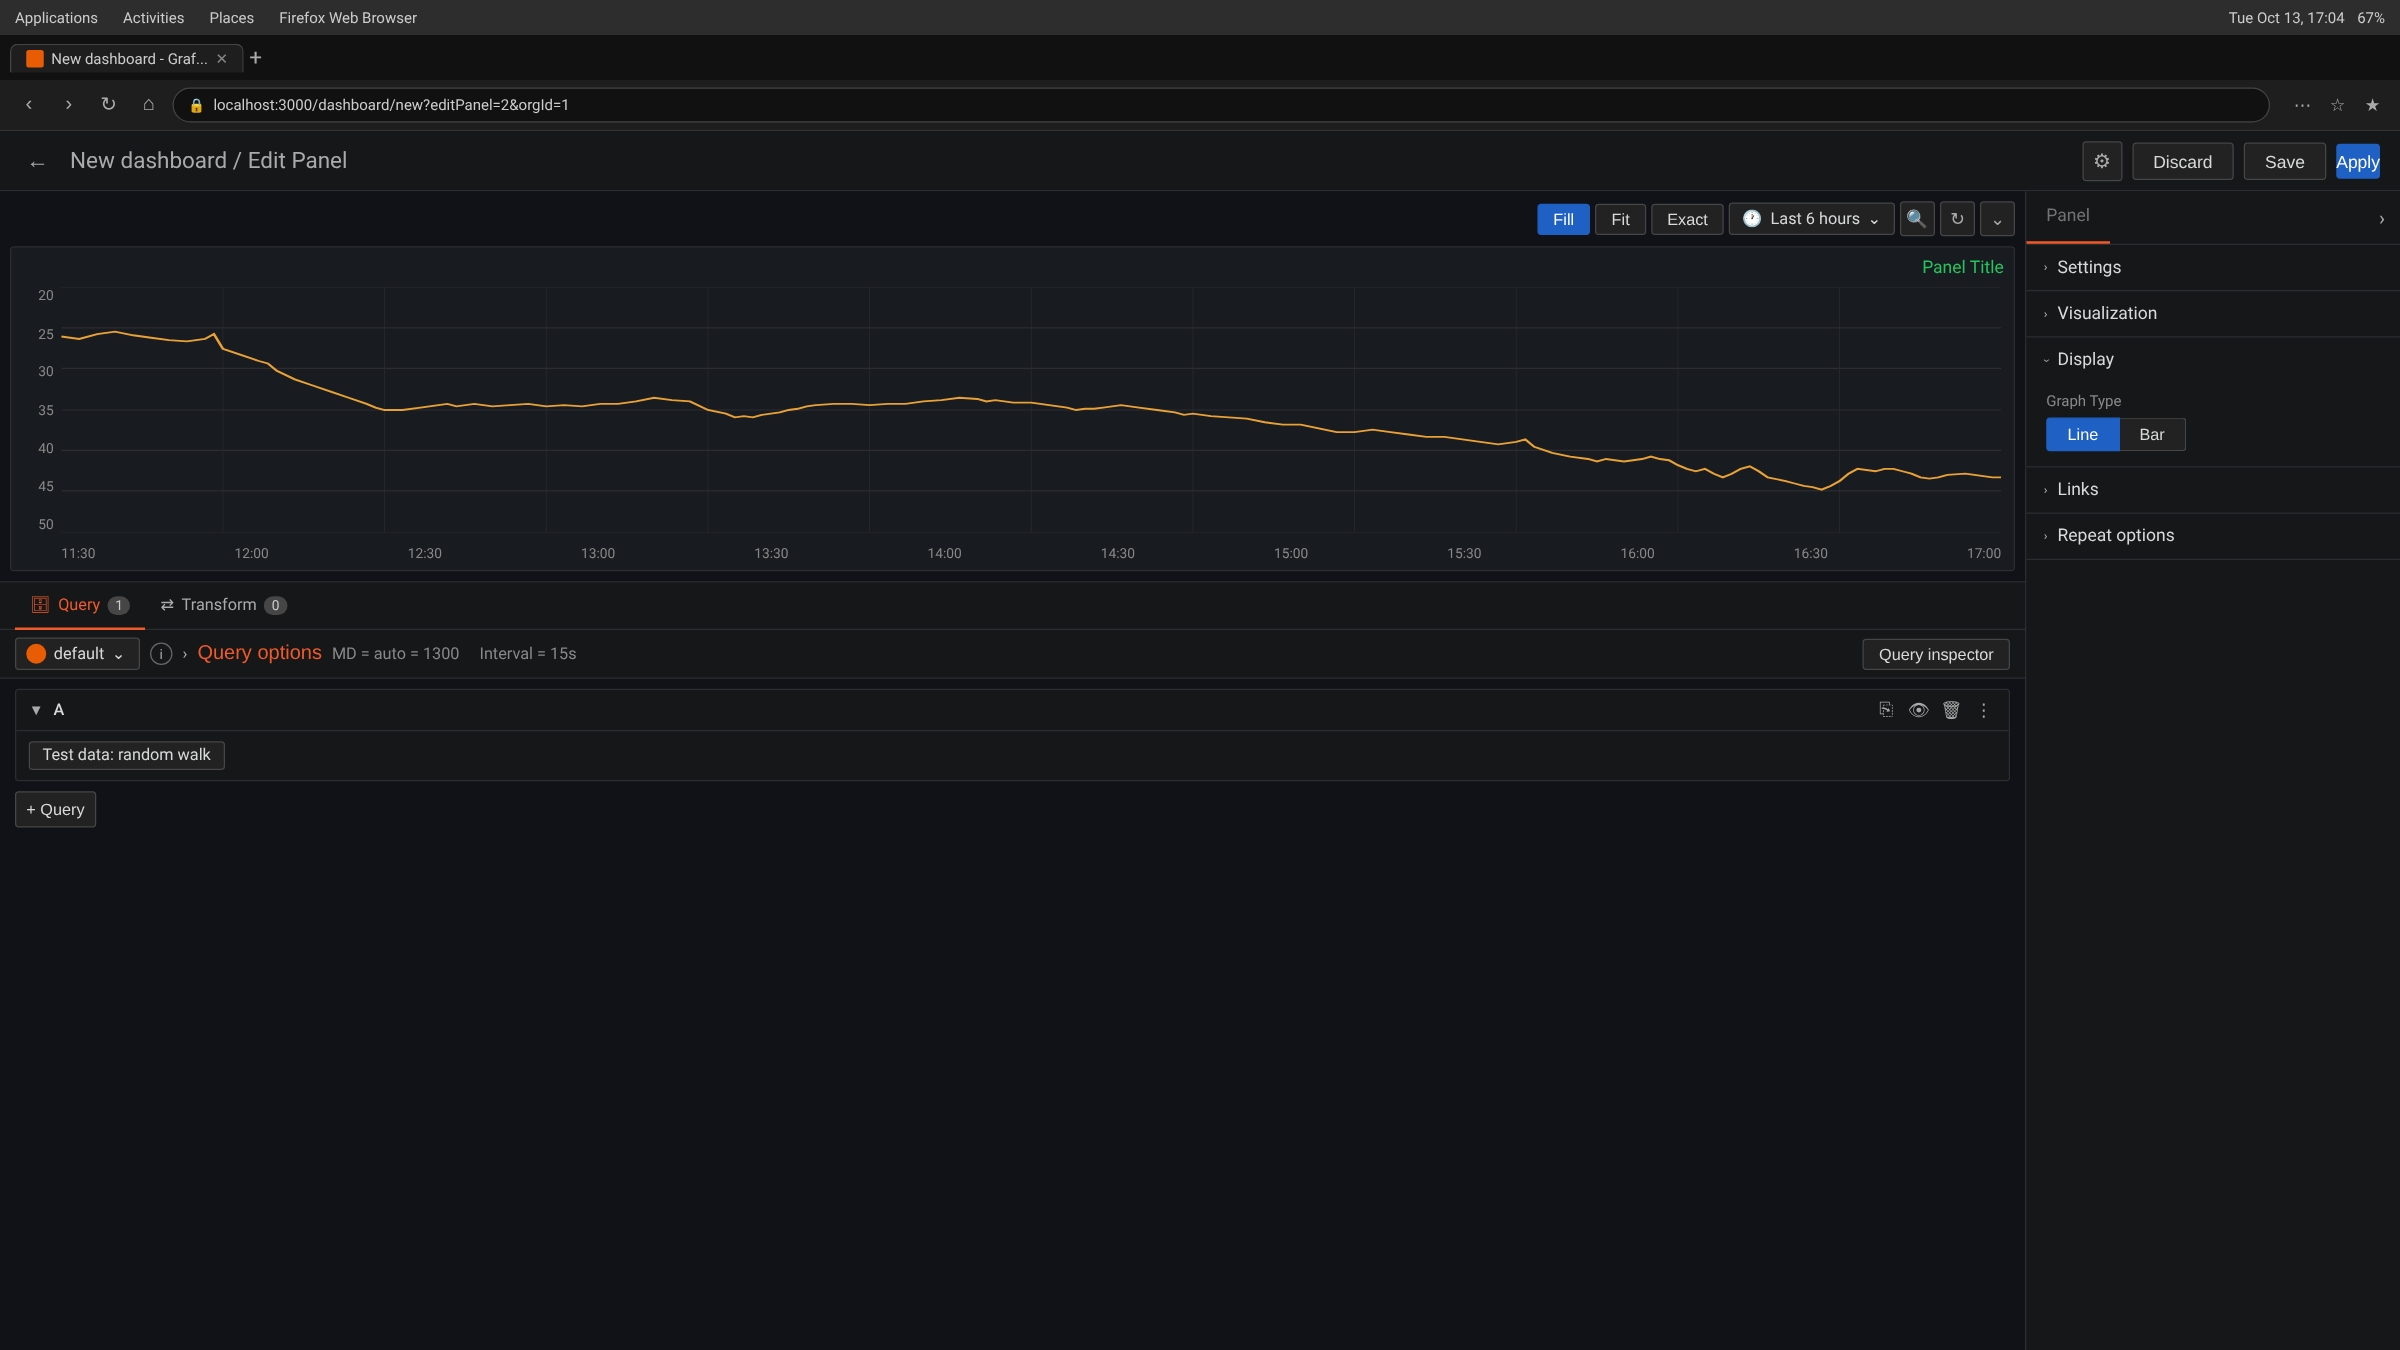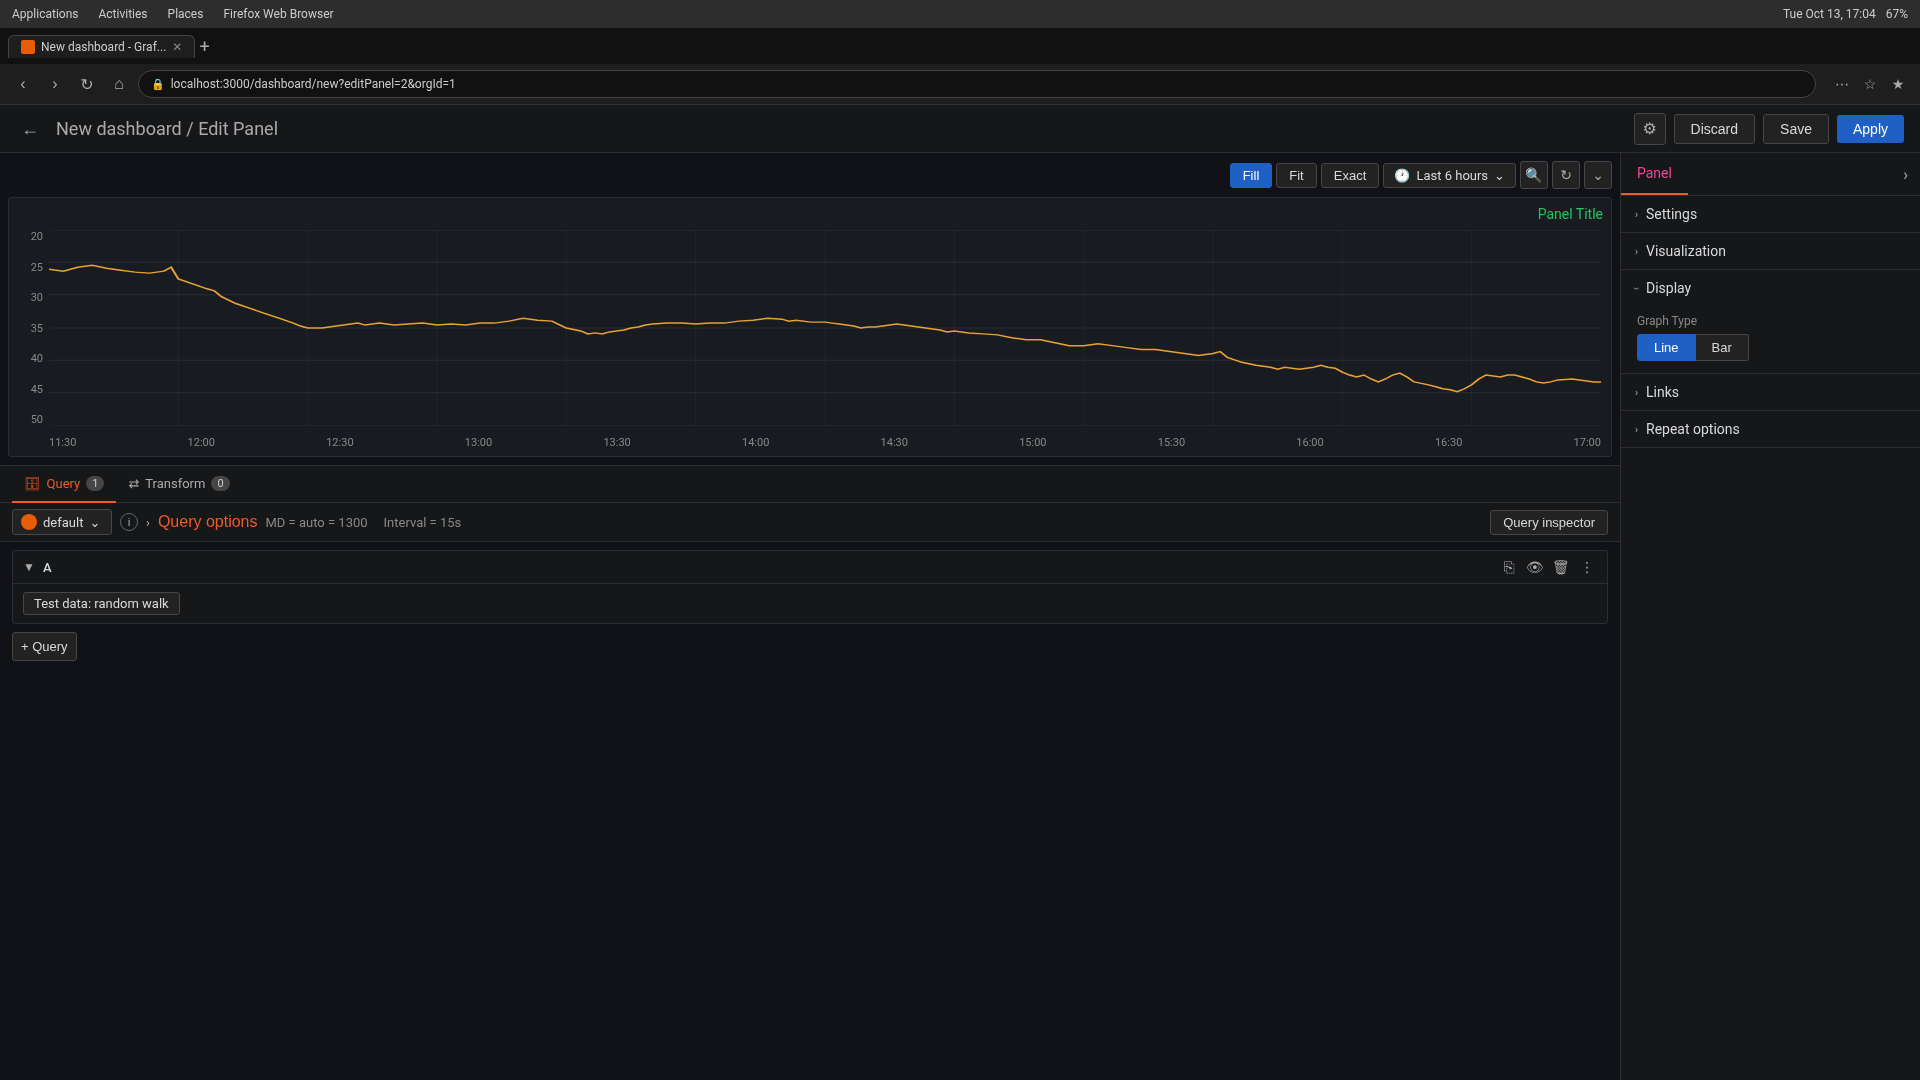--- a/index.html
+++ b/index.html
@@ -139,21 +139,21 @@
       color: #d8d9da;
       padding: 6px 16px;
       border-radius: 3px;
       cursor: pointer;
       font-size: 14px;
     }
     .btn-apply {
       background: #1f60c4;
       border: none;
       color: #fff;
-      padding: 6px 16px;
+      padding: 6px 0;
       border-radius: 3px;
       cursor: pointer;
       font-size: 14px;
       font-weight: 500;
     }
 
     
     .main-layout {
       display: flex;
       height: calc(1080px - 28px - 36px - 40px - 48px);
@@ -423,21 +423,21 @@
       overflow-y: auto;
     }
     .right-panel-tabs {
       display: flex;
       border-bottom: 1px solid #2c2c32;
       align-items: center;
     }
     .right-panel-tab {
       padding: 12px 16px;
       cursor: pointer;
-      color: #ec4899;
+      color: #737373;
       font-size: 14px;
       border-bottom: 2px solid #f05a28;
     }
     .right-panel-expand {
       margin-left: auto;
       padding: 8px 12px;
       color: #aaa;
       cursor: pointer;
       font-size: 16px;
     }

